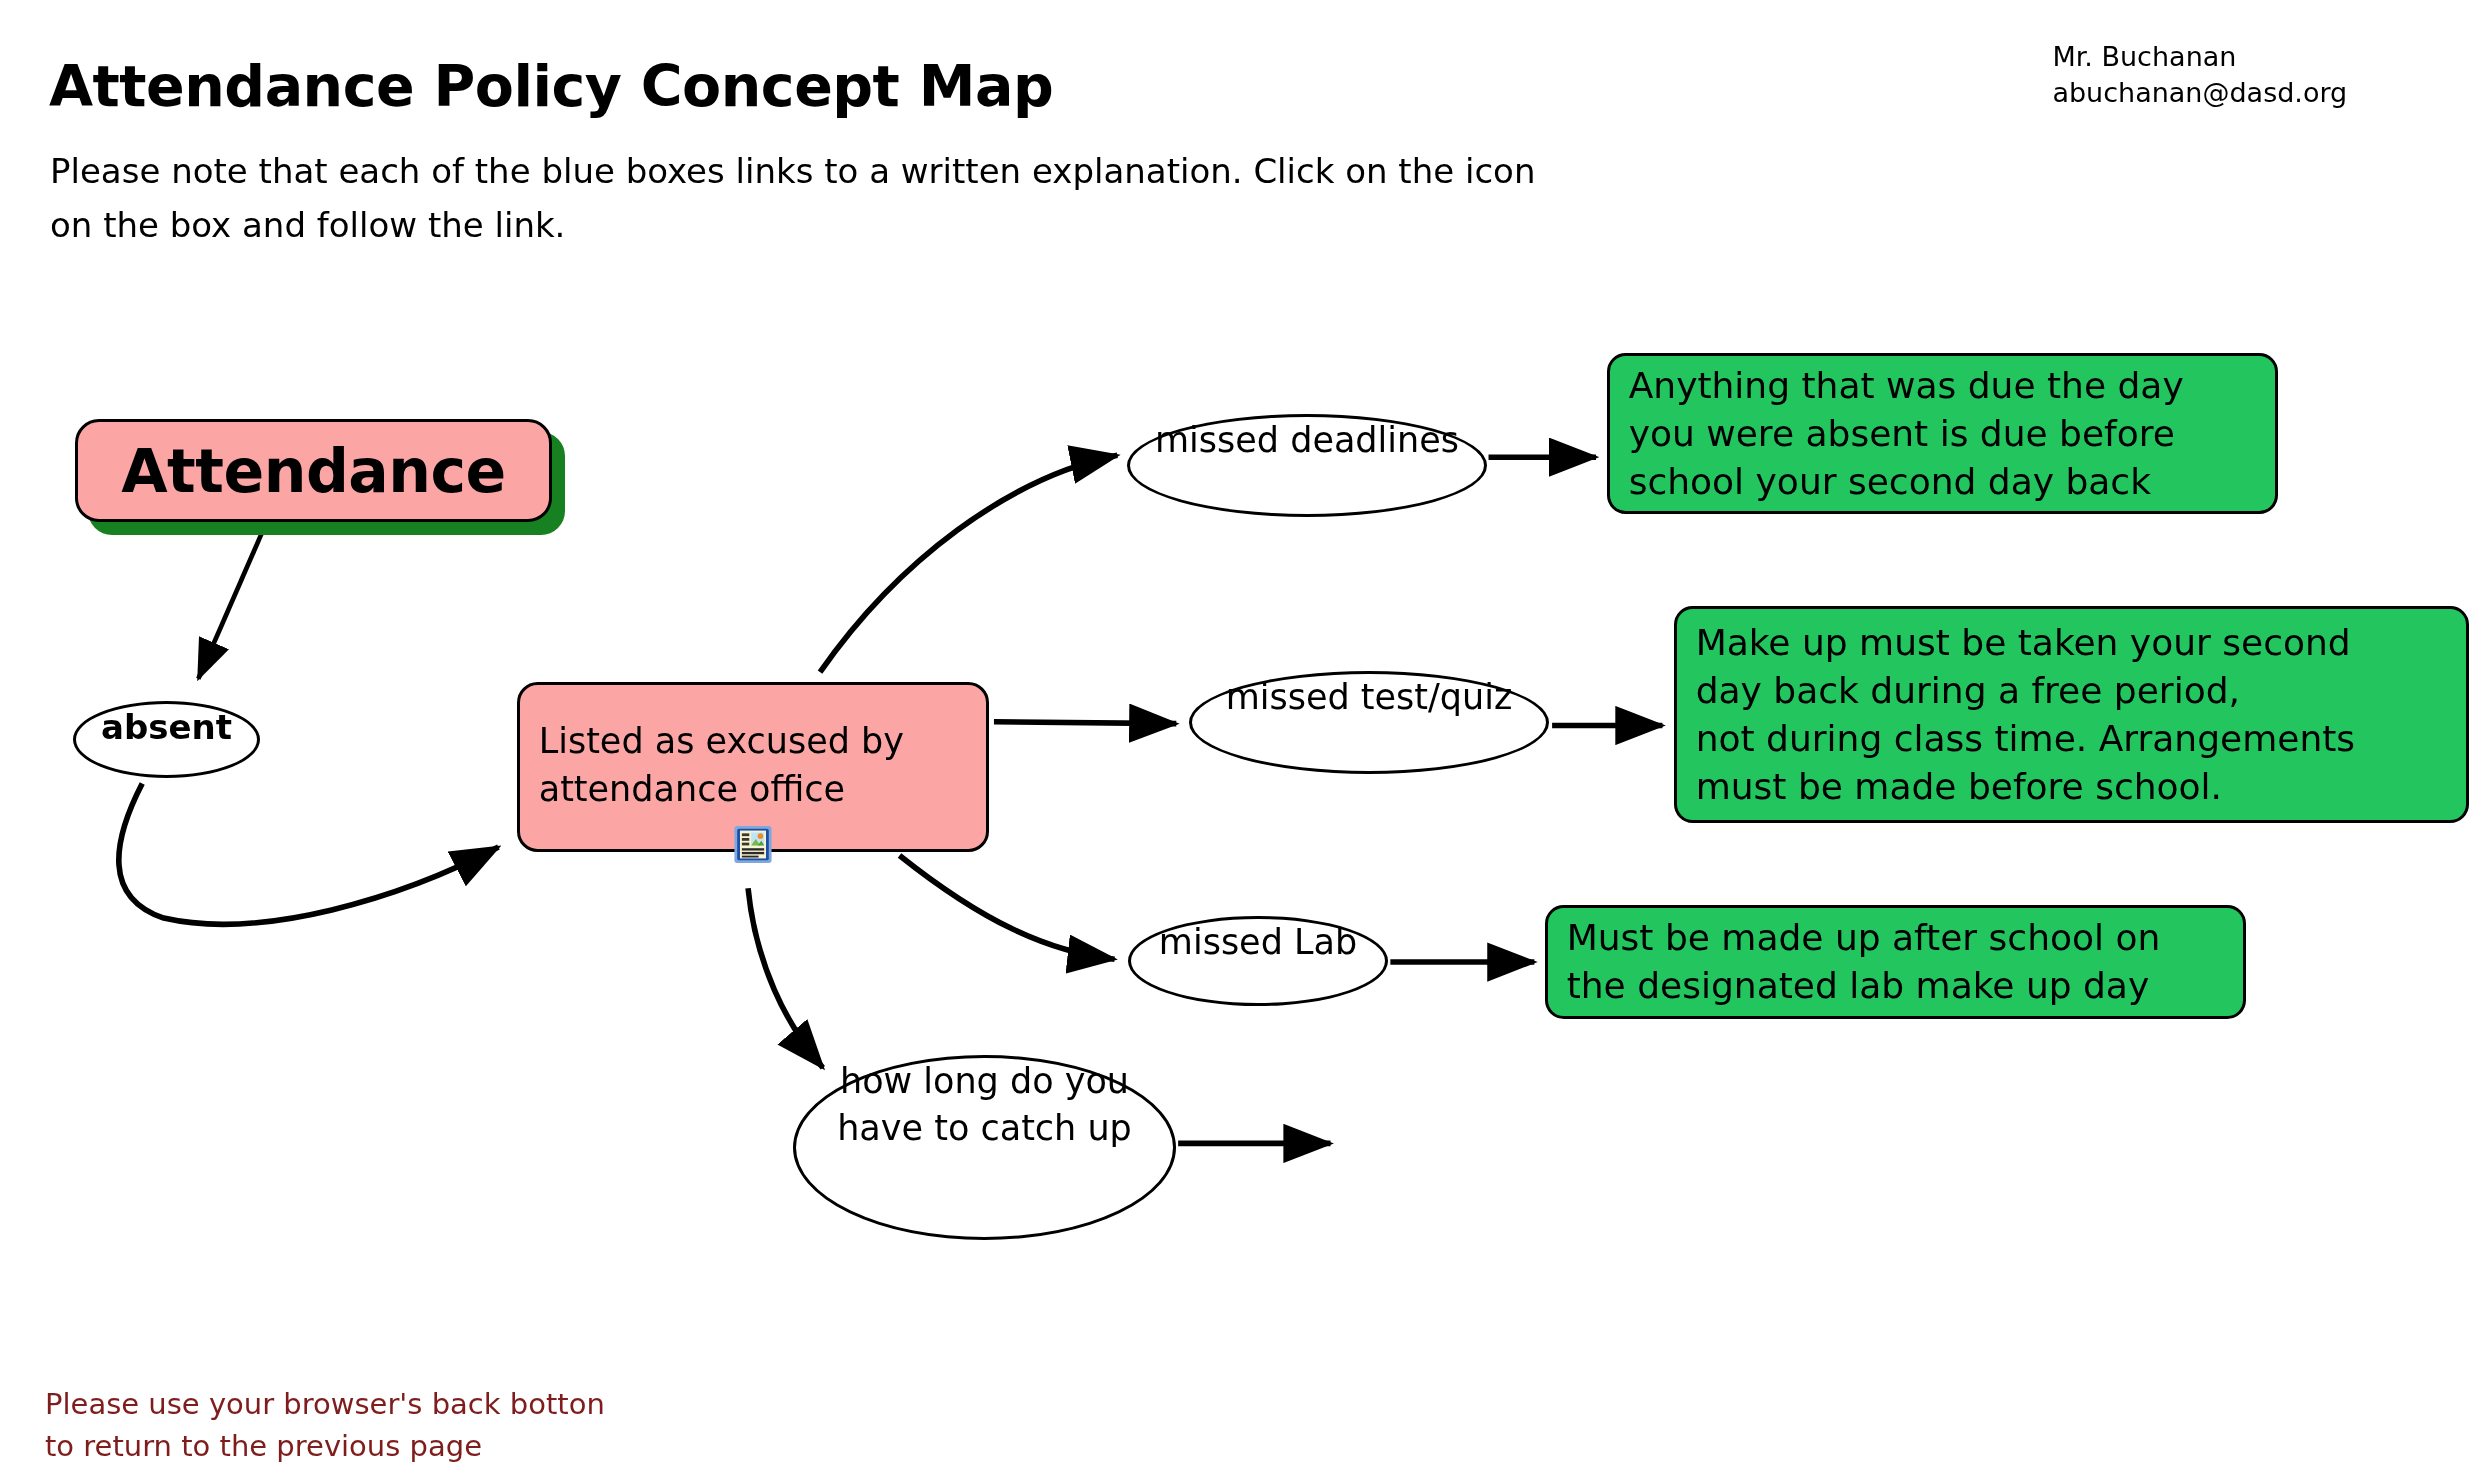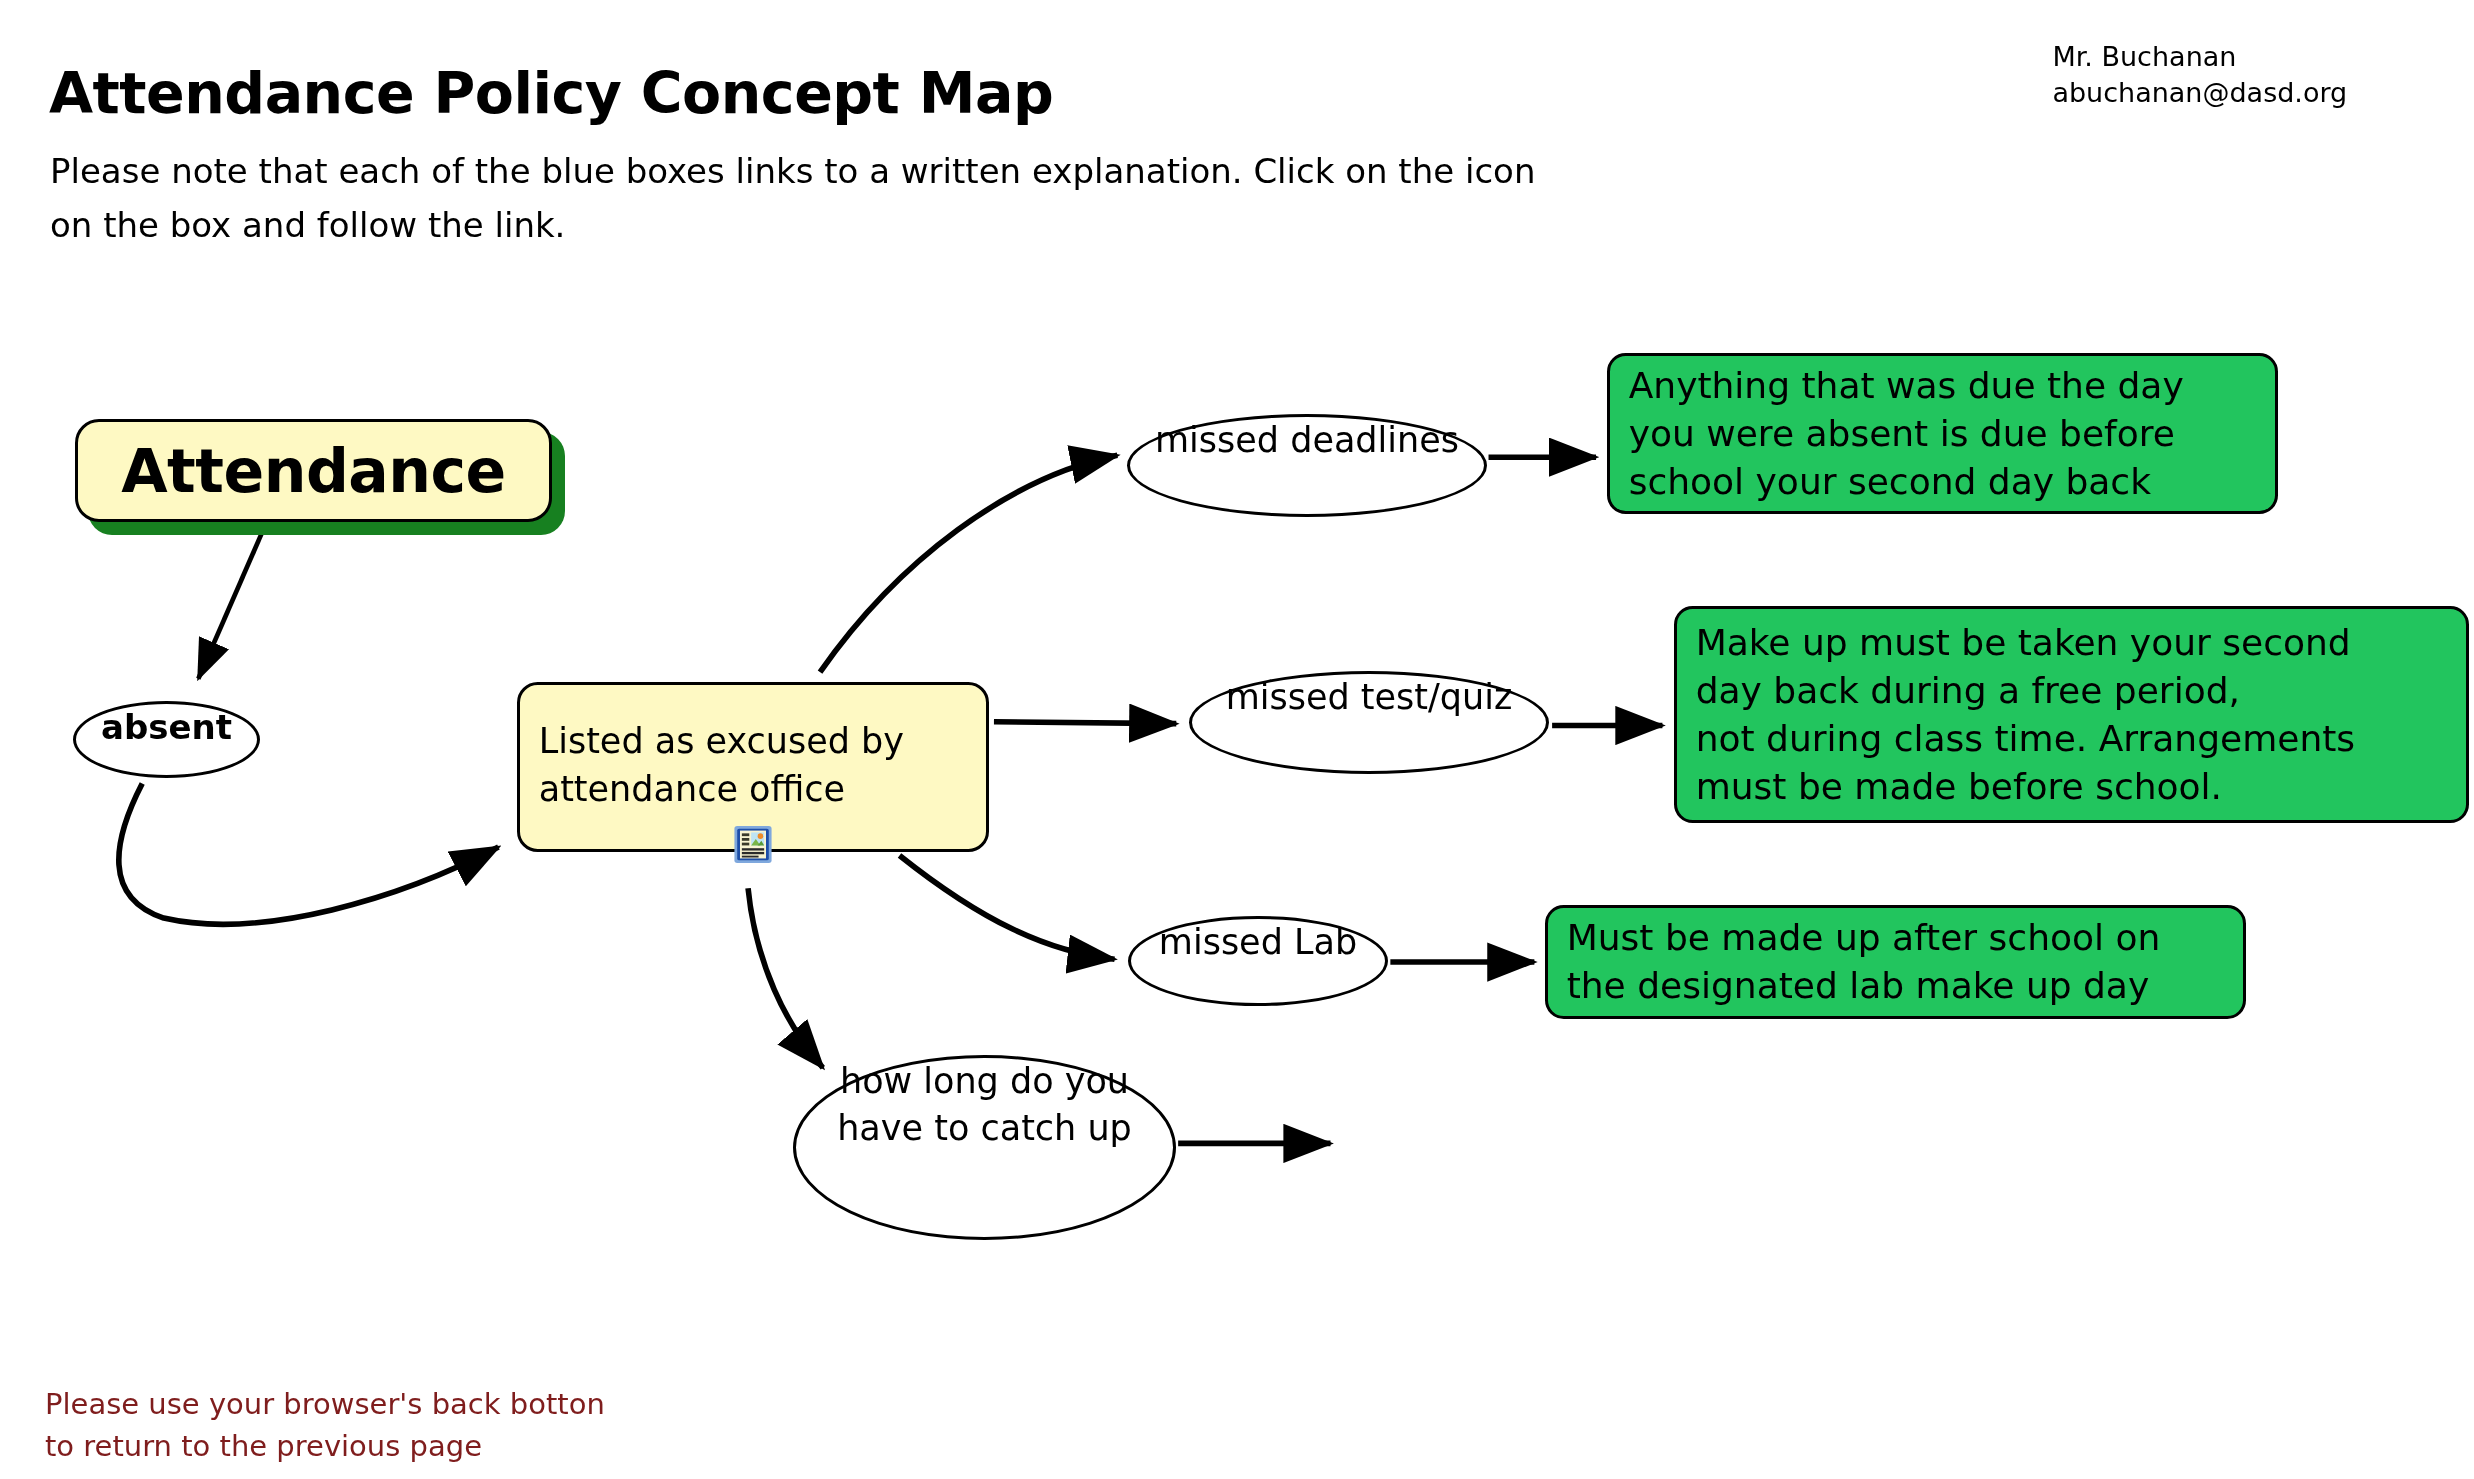--- a/index.html
+++ b/index.html
@@ -13,21 +13,21 @@
     position: relative;
     overflow: hidden;
     font-family: "DejaVu Sans", "Liberation Sans", sans-serif;
     color: #000000;
   }
 
   
   #page-title {
     position: absolute;
     left: 49px;
-    top: 22px;
+    top: 15px;
     font-family: "DejaVu Sans", "Liberation Sans", sans-serif;
     font-weight: bold;
     font-size: 57px;
     letter-spacing: -0.5px;
     white-space: nowrap;
   }
   #intro-note {
     position: absolute;
     left: 50px;
     top: 110px;
@@ -74,21 +74,21 @@
   }
 
   
   .node {
     position: absolute;
     box-sizing: border-box;
   }
 
   
   .blue-box {
-    background: #fef9c3;
+    background: #fca5a5;
     border: 3.7px solid #000000;
     border-radius: 20.6px;
     display: flex;
     flex-direction: column;
     justify-content: center;
   }
   .blue-box.with-shadow {
     box-shadow: 13px 13px 0 0 #178020;
   }
   #node-attendance {

